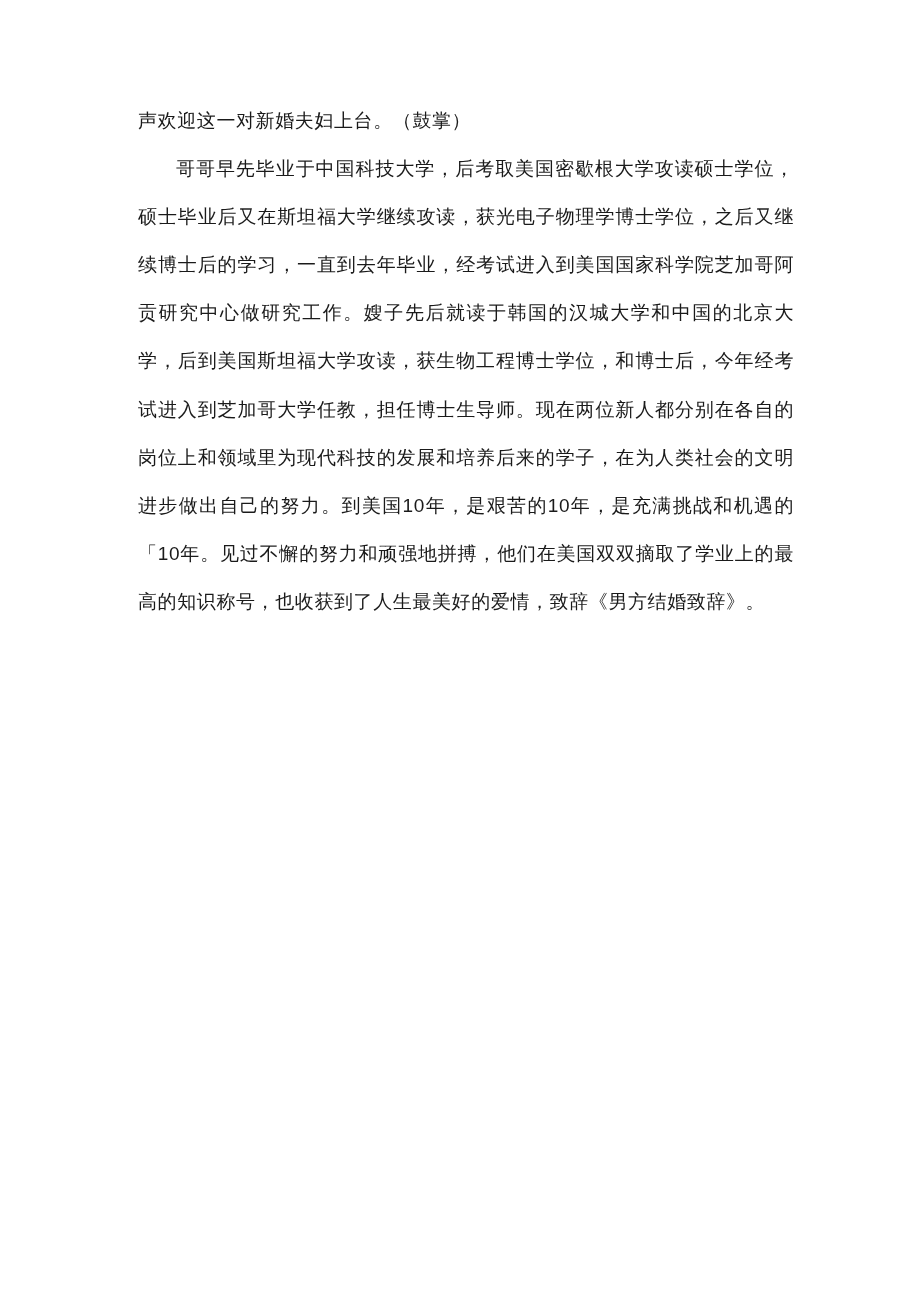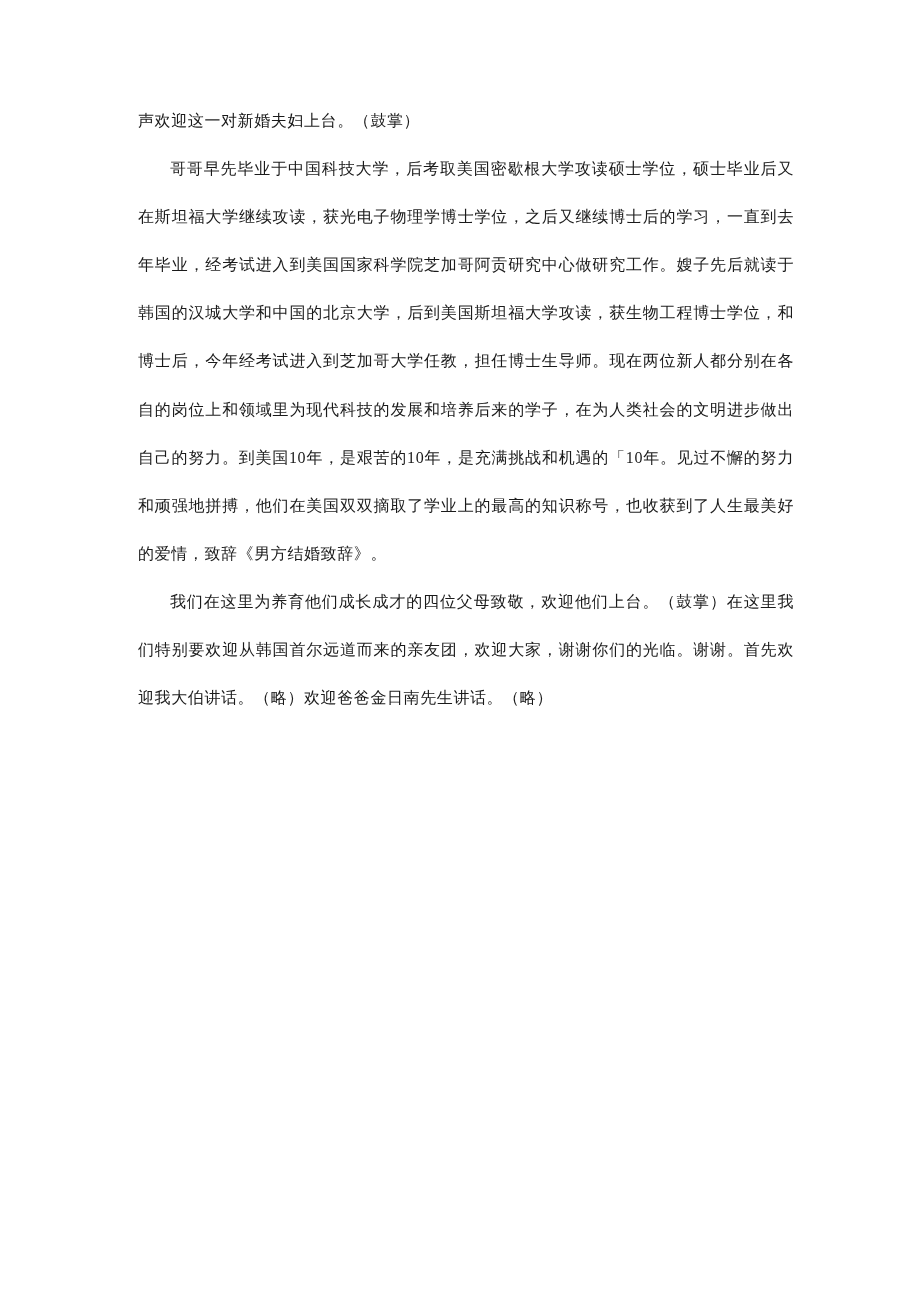--- a/index.html
+++ b/index.html
@@ -2,33 +2,32 @@
 <html><head>
 <meta charset="utf-8">
 <style>
   html, body { margin: 0; padding: 0; background: #ffffff; }
   body { width: 920px; height: 1301px; position: relative; overflow: hidden; }
   .page {
     position: absolute;
     left: 138px;
     top: 97px;
     width: 656px;
-    font-family: Liberation Serif, serif;
-    font-size: 16px;
+    font-family: Liberation Sans, sans-serif;
+    font-size: 19px;
     color: #1a1a1a;
     line-height: 48.1px;
   }
   .para {
     margin: 0;
     text-align: justify;
     text-align-last: left;
     letter-spacing: 0.6px;
   }
   .indent { text-indent: 2em; }
 </style>
 </head>
 <body>
 
 <div class="page">
   <p class="para">声欢迎这一对新婚夫妇上台。（鼓掌）</p>
   <p class="para indent">哥哥早先毕业于中国科技大学，后考取美国密歇根大学攻读硕士学位，硕士毕业后又在斯坦福大学继续攻读，获光电子物理学博士学位，之后又继续博士后的学习，一直到去年毕业，经考试进入到美国国家科学院芝加哥阿贡研究中心做研究工作。嫂子先后就读于韩国的汉城大学和中国的北京大学，后到美国斯坦福大学攻读，获生物工程博士学位，和博士后，今年经考试进入到芝加哥大学任教，担任博士生导师。现在两位新人都分别在各自的岗位上和领域里为现代科技的发展和培养后来的学子，在为人类社会的文明进步做出自己的努力。到美国10年，是艰苦的10年，是充满挑战和机遇的「10年。见过不懈的努力和顽强地拼搏，他们在美国双双摘取了学业上的最高的知识称号，也收获到了人生最美好的爱情，致辞《男方结婚致辞》。</p>
-  <p class="para indent">我们在这里为养育他们成长成才的四位父母致敬，欢迎他们上台。（鼓掌）在这里我们特别要欢迎从韩国首尔远道而来的亲友团，欢迎大家，谢谢你们的光临。谢谢。首先欢迎我大伯讲话。（略）欢迎爸爸金日南先生讲话。（略）</p>
 </div>
 
 </body></html>

